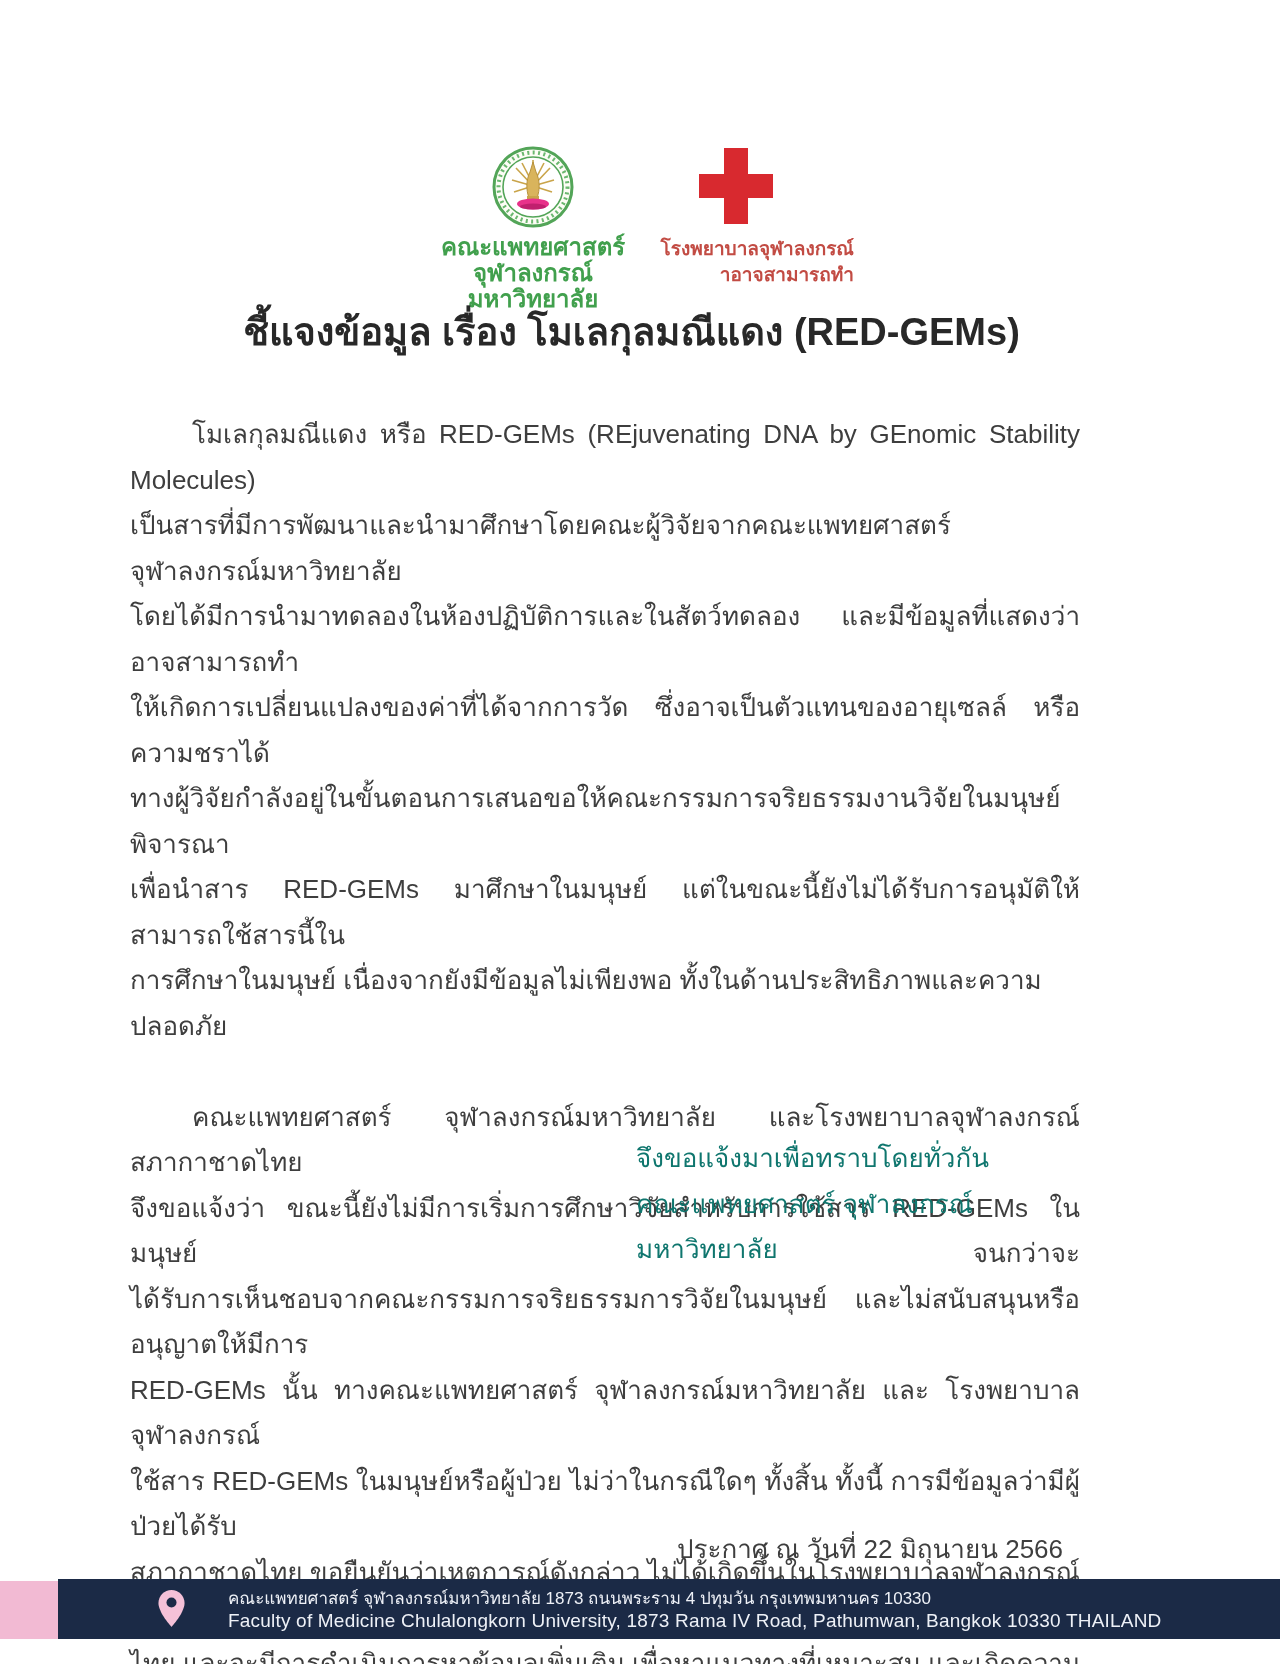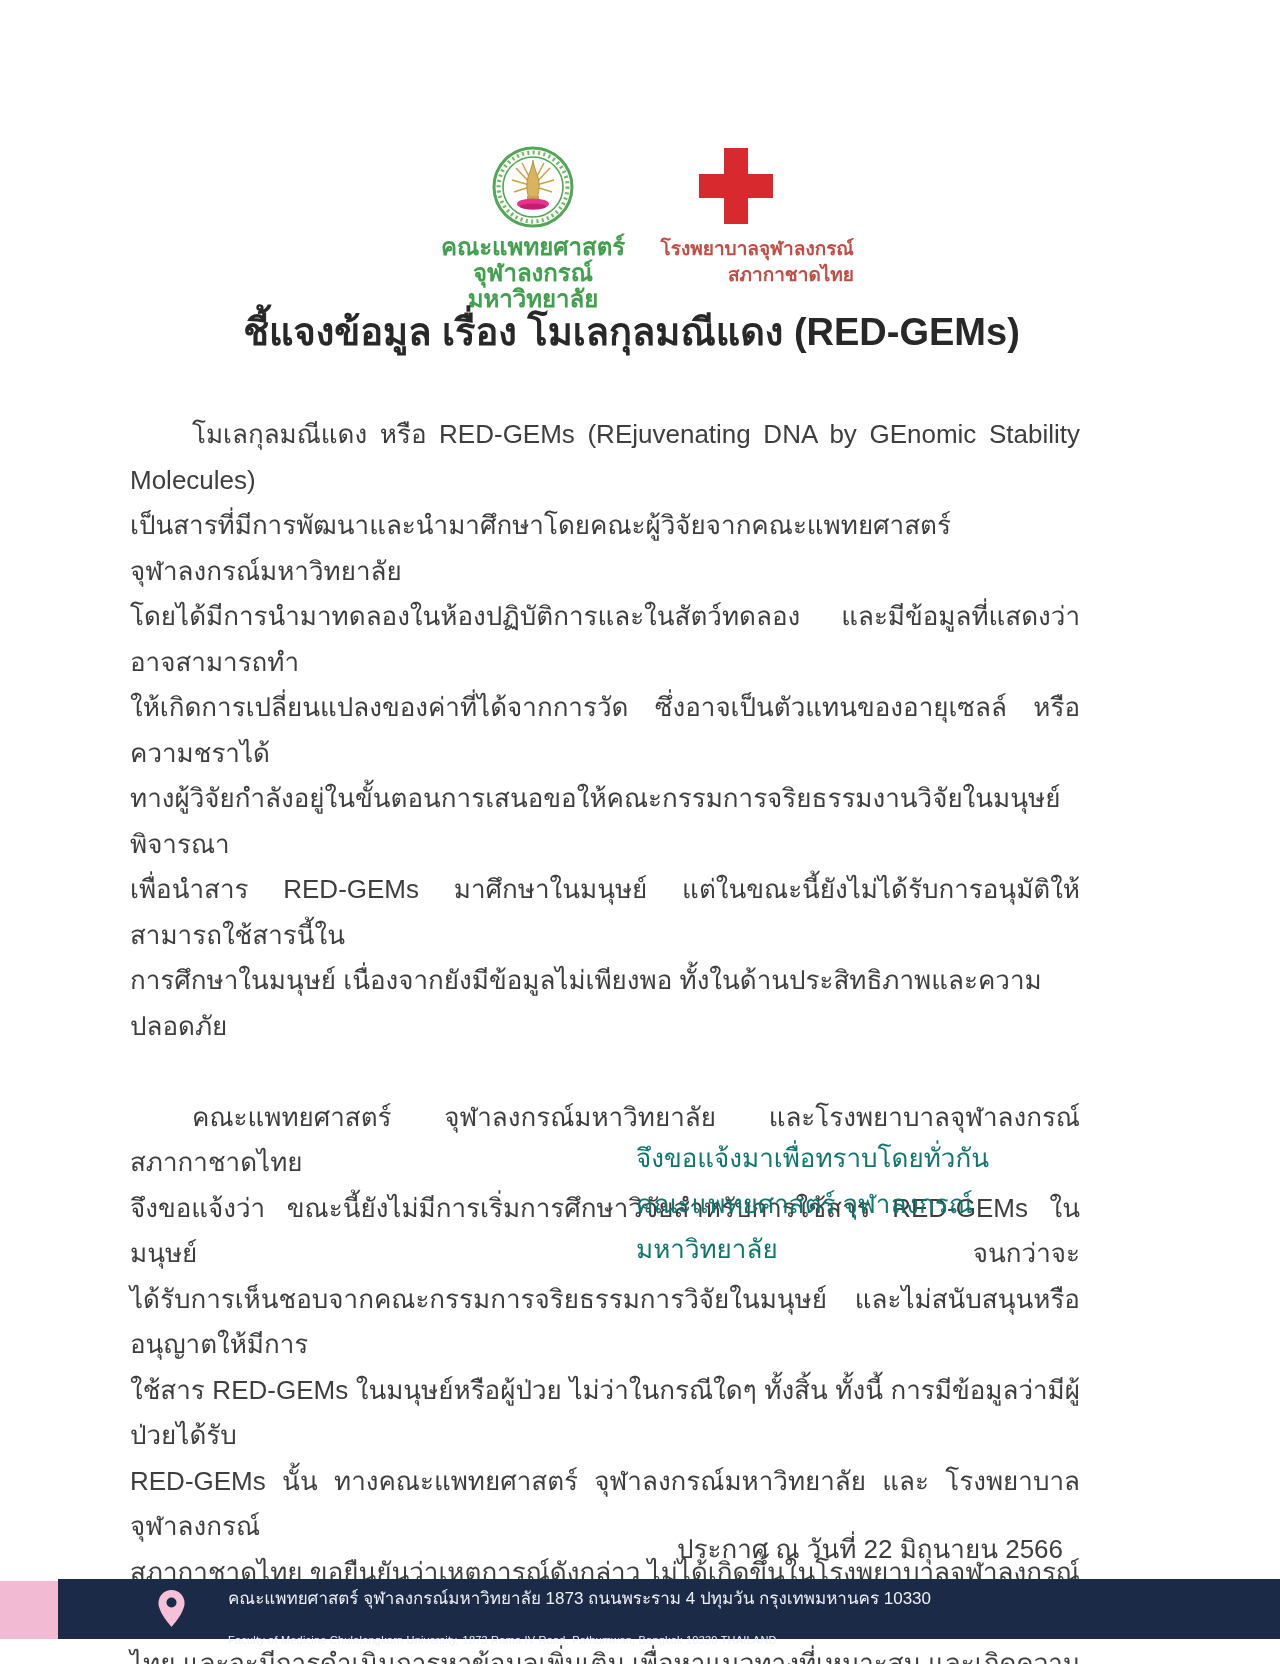--- a/index.html
+++ b/index.html
@@ -40,21 +40,21 @@
     position:absolute;left:640px;top:1528px;width:460px;text-align:center;
     font-size:26px;color:#3e3e3e;
   }
   
   .footer-band{position:absolute;left:0;top:1579px;width:1280px;height:60px;padding-left:20px;}
   .footer-pink{position:absolute;left:0;top:2px;width:58px;height:58px;background:#f2bad3;}
   .footer-navy{position:absolute;left:58px;top:0;width:1222px;height:60px;background:#1b2a46;}
   .footer-pin{position:absolute;left:158px;top:11px;width:27px;height:37px;}
   .footer-text{position:absolute;left:228px;top:8px;color:#eef1f7;}
   .footer-th{font-size:17px;line-height:23px;}
-  .footer-en{font-size:11px;line-height:21px;letter-spacing:0.2px;margin-top:20px;}
+  .footer-en{font-size:19px;line-height:21px;letter-spacing:0.2px;}
 </style>
 </head>
 <body>
 
 <div class="page">
 
   <div class="logo-left">
     <div class="emblem-wrap">
       <svg width="82" height="82" viewBox="0 0 82 82">
         <circle cx="41" cy="41" r="39" fill="#fdfdf6" stroke="#53a558" stroke-width="3"></circle>
@@ -86,40 +86,40 @@
     </div>
   </div>
 
   <div class="logo-right">
     <div class="cross-wrap">
       <div class="cross-v"></div>
         <div class="cross-h"></div>
     </div>
     <div class="logo-caption-red">
       <div>โรงพยาบาลจุฬาลงกรณ์</div>
-      <div>สภากาชาดไทย</div>
+      <div>าอาจสามารถทำ</div>
     </div>
   </div>
 
   <div class="doc-title">ชี้แจงข้อมูล เรื่อง โมเลกุลมณีแดง (RED-GEMs)</div>
 
   <div class="body-block">
     <div class="jline indent">โมเลกุลมณีแดง หรือ RED-GEMs (REjuvenating DNA by GEnomic Stability Molecules)</div>
     <div class="jline">เป็นสารที่มีการพัฒนาและนำมาศึกษาโดยคณะผู้วิจัยจากคณะแพทยศาสตร์ จุฬาลงกรณ์มหาวิทยาลัย</div>
     <div class="jline">โดยได้มีการนำมาทดลองในห้องปฏิบัติการและในสัตว์ทดลอง และมีข้อมูลที่แสดงว่าอาจสามารถทำ</div>
     <div class="jline">ให้เกิดการเปลี่ยนแปลงของค่าที่ได้จากการวัด ซึ่งอาจเป็นตัวแทนของอายุเซลล์ หรือความชราได้</div>
     <div class="jline">ทางผู้วิจัยกำลังอยู่ในขั้นตอนการเสนอขอให้คณะกรรมการจริยธรรมงานวิจัยในมนุษย์พิจารณา</div>
     <div class="jline">เพื่อนำสาร RED-GEMs มาศึกษาในมนุษย์ แต่ในขณะนี้ยังไม่ได้รับการอนุมัติให้สามารถใช้สารนี้ใน</div>
     <div class="lline">การศึกษาในมนุษย์ เนื่องจากยังมีข้อมูลไม่เพียงพอ ทั้งในด้านประสิทธิภาพและความปลอดภัย</div>
     <div class="spacer-line"></div>
     <div class="jline indent">คณะแพทยศาสตร์ จุฬาลงกรณ์มหาวิทยาลัย และโรงพยาบาลจุฬาลงกรณ์ สภากาชาดไทย</div>
     <div class="jline">จึงขอแจ้งว่า ขณะนี้ยังไม่มีการเริ่มการศึกษาวิจัยสำหรับการใช้สาร RED-GEMs ในมนุษย์ จนกว่าจะ</div>
     <div class="jline">ได้รับการเห็นชอบจากคณะกรรมการจริยธรรมการวิจัยในมนุษย์ และไม่สนับสนุนหรืออนุญาตให้มีการ</div>
+    <div class="jline">RED-GEMs นั้น ทางคณะแพทยศาสตร์ จุฬาลงกรณ์มหาวิทยาลัย และ โรงพยาบาลจุฬาลงกรณ์</div>
     <div class="jline">ใช้สาร RED-GEMs ในมนุษย์หรือผู้ป่วย ไม่ว่าในกรณีใดๆ ทั้งสิ้น ทั้งนี้ การมีข้อมูลว่ามีผู้ป่วยได้รับ</div>
-    <div class="jline">RED-GEMs นั้น ทางคณะแพทยศาสตร์ จุฬาลงกรณ์มหาวิทยาลัย และ โรงพยาบาลจุฬาลงกรณ์</div>
     <div class="jline">สภากาชาดไทย ขอยืนยันว่าเหตุการณ์ดังกล่าว ไม่ได้เกิดขึ้นในโรงพยาบาลจุฬาลงกรณ์ สภากาชาด</div>
     <div class="jline">ไทย และจะมีการดำเนินการหาข้อมูลเพิ่มเติม เพื่อหาแนวทางที่เหมาะสม และเกิดความปลอดภัยกับ</div>
 
   </div>
 
   <div class="closing-block">
     <div>จึงขอแจ้งมาเพื่อทราบโดยทั่วกัน</div>
     <div>คณะแพทยศาสตร์ จุฬาลงกรณ์มหาวิทยาลัย</div>
   </div>
 

